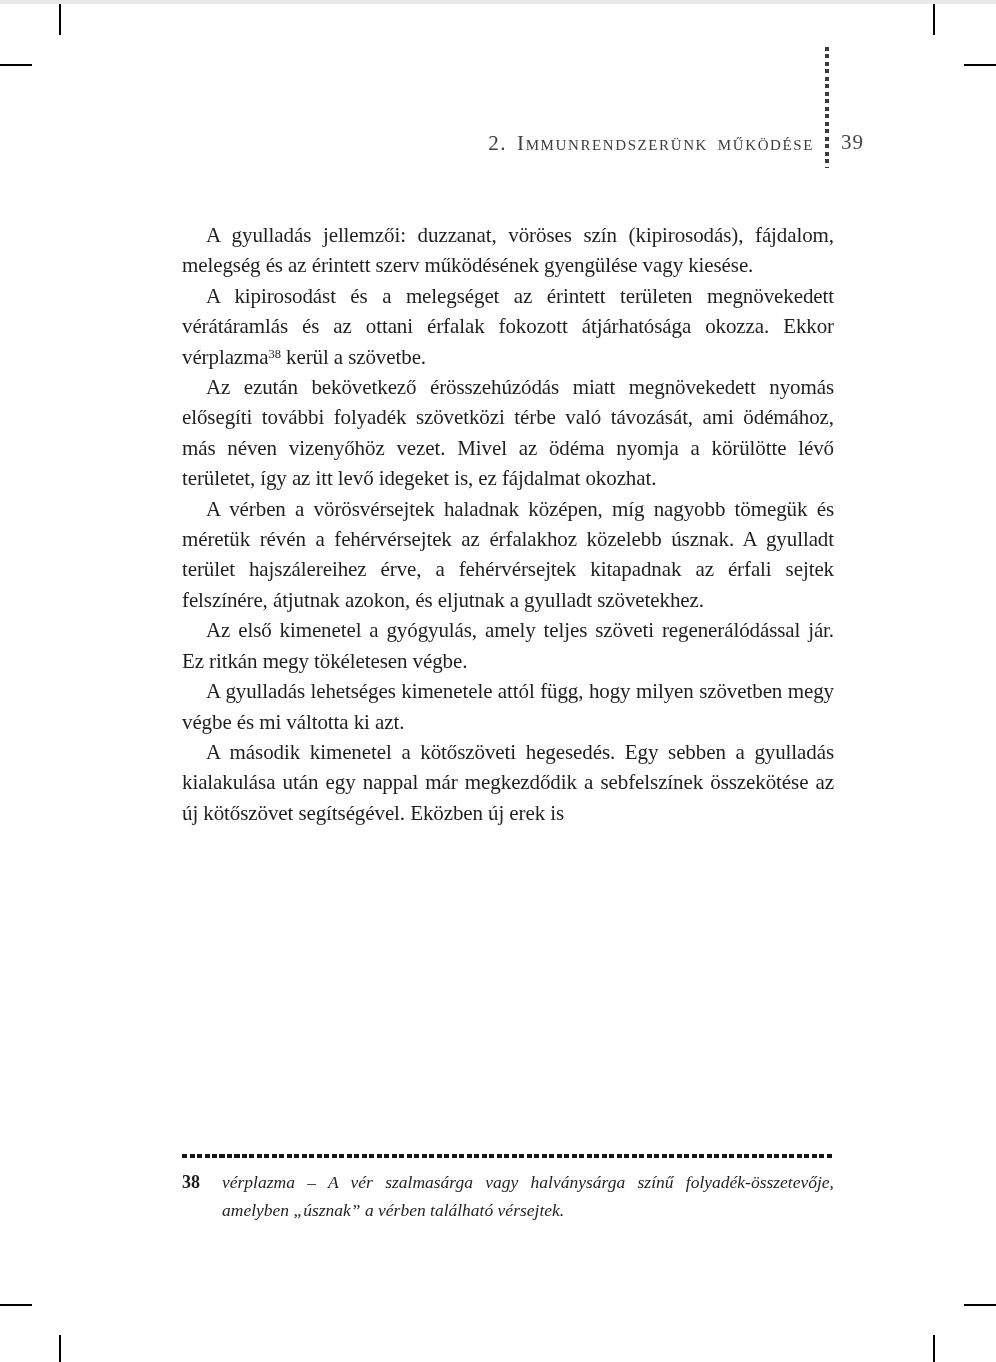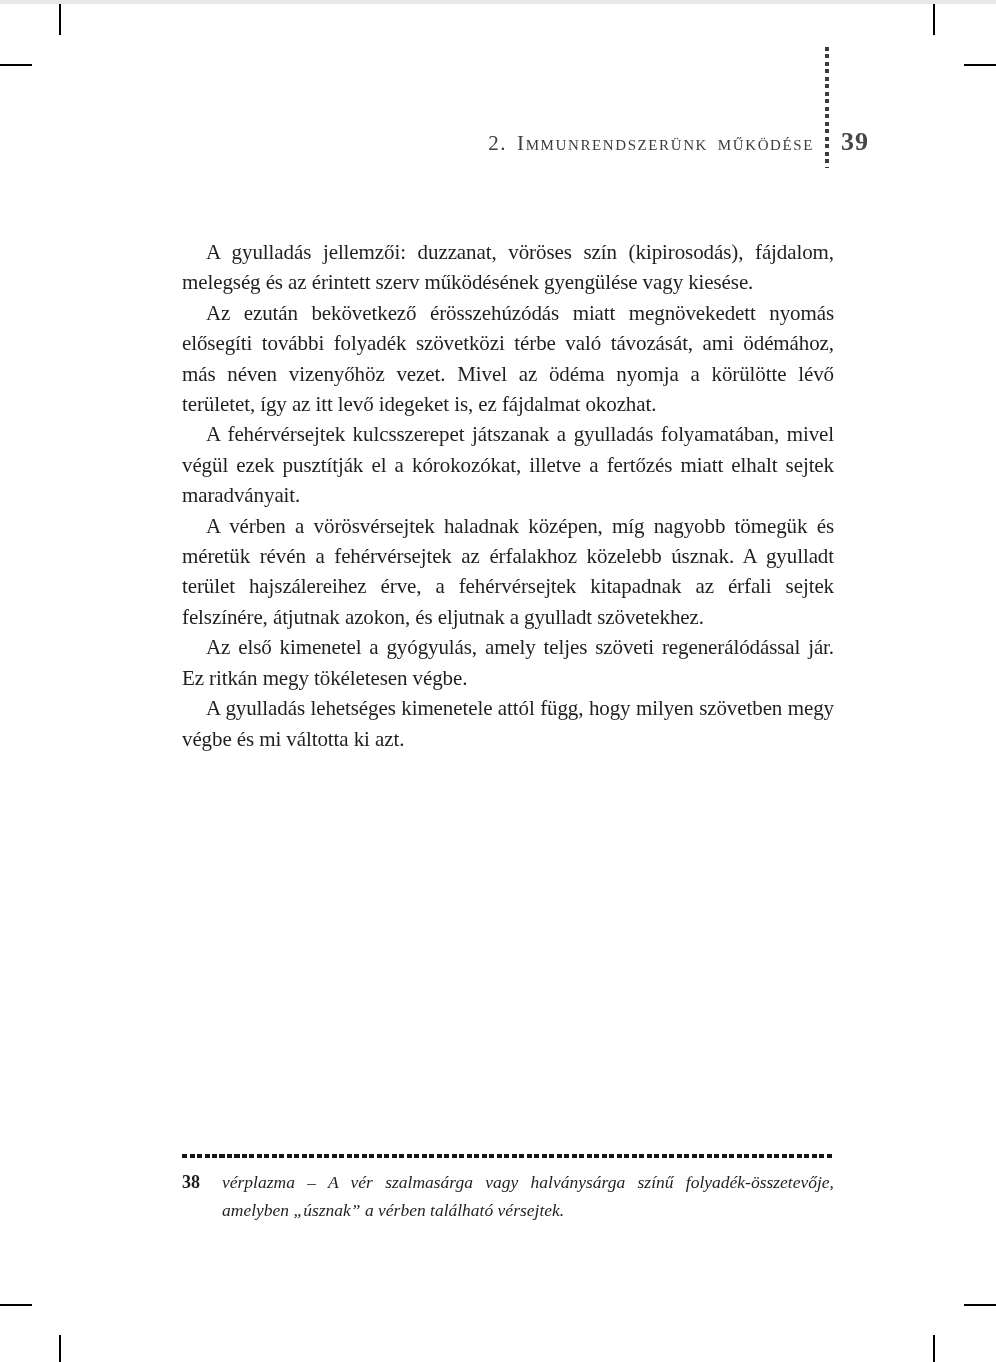--- a/index.html
+++ b/index.html
@@ -40,28 +40,28 @@
     font-size:21px;line-height:24px;
     color:var(--header-text);
   }
   .header-divider{
     position:absolute;left:825px;top:43px;
     width:4px;height:121px;
     background:repeating-linear-gradient(to bottom,var(--header-text) 0 4px,transparent 4px 7.5px);
   }
   .page-number{
     position:absolute;left:841px;top:123px;
-    font-size:26px;line-height:30px;
-    font-weight:bold;
+    font-size:21px;line-height:30px;
+    font-weight:normal;
     color:var(--page-number);
     letter-spacing:1px;
   }
   
   .body-text{
-    position:absolute;left:182px;top:233px;width:652px;
+    position:absolute;left:182px;top:216px;width:652px;
     font-size:21px;line-height:30.4px;
     color:var(--body-text);
     letter-spacing:-0.1px;
   }
   .body-text p{
     margin:0;
     text-indent:24px;
     text-align:justify;
   }
   .body-text sup{
@@ -104,25 +104,26 @@
   <div class="crop v bl-v"></div>
   <div class="crop h br-h"></div>
   <div class="crop v br-v"></div>
 
   <div class="running-header">2. Immunrendszerünk működése</div>
   <div class="header-divider"></div>
   <div class="page-number">39</div>
 
   <div class="body-text">
       <p><span>A gyulladás jellemzői: duzzanat, vöröses szín (kipirosodás), fájdalom, melegség és az érintett szerv működésének gyengülése vagy kiesése.</span></p>
+      <p><span>A kipirosodást és a melegséget az érintett területen megnövekedett vérátáramlás és az ottani érfalak fokozott átjárhatósága okozza. Ekkor vérplazma</span><sup>38</sup><span> kerül a szövetbe.</span></p>
       <p><span>Az ezután bekövetkező érösszehúzódás miatt megnövekedett nyomás elősegíti további folyadék szövetközi térbe való távozását, ami ödémához, más néven vizenyőhöz vezet. Mivel az ödéma nyomja a körülötte lévő területet, így az itt levő idegeket is, ez fájdalmat okozhat.</span></p>
-      <p><span>A fehérvérsejtek kulcsszerepet játszanak a gyulladás folyamatában, mivel végül ezek pusztítják el a kórokozókat, illetve a fertőzés miatt elhalt sejtek maradványait.</span></p>
       <p><span>A vérben a vörösvérsejtek haladnak középen, míg nagyobb tömegük és méretük révén a fehérvérsejtek az érfalakhoz közelebb úsznak. A gyulladt terület hajszálereihez érve, a fehérvérsejtek kitapadnak az érfali sejtek felszínére, átjutnak azokon, és eljutnak a gyulladt szövetekhez.</span></p>
       <p><span>Az első kimenetel a gyógyulás, amely teljes szöveti regenerálódással jár. Ez ritkán megy tökéletesen végbe.</span></p>
       <p><span>A gyulladás lehetséges kimenetele attól függ, hogy milyen szövetben megy végbe és mi váltotta ki azt.</span></p>
+      <p><span>A második kimenetel a kötőszöveti hegesedés. Egy sebben a gyulladás kialakulása után egy nappal már megkezdődik a sebfelszínek összekötése az új kötőszövet segítségével. Eközben új erek is</span></p>
     </div>
 
   <div class="footnote-rule"></div>
   <div class="footnote">
     <span class="fn-number">38</span>
     <div class="fn-text">vérplazma – A vér szalmasárga vagy halványsárga színű folyadék-összetevője, amelyben „úsznak” a vérben található vérsejtek.</div>
   </div>
 
 </div>
 

